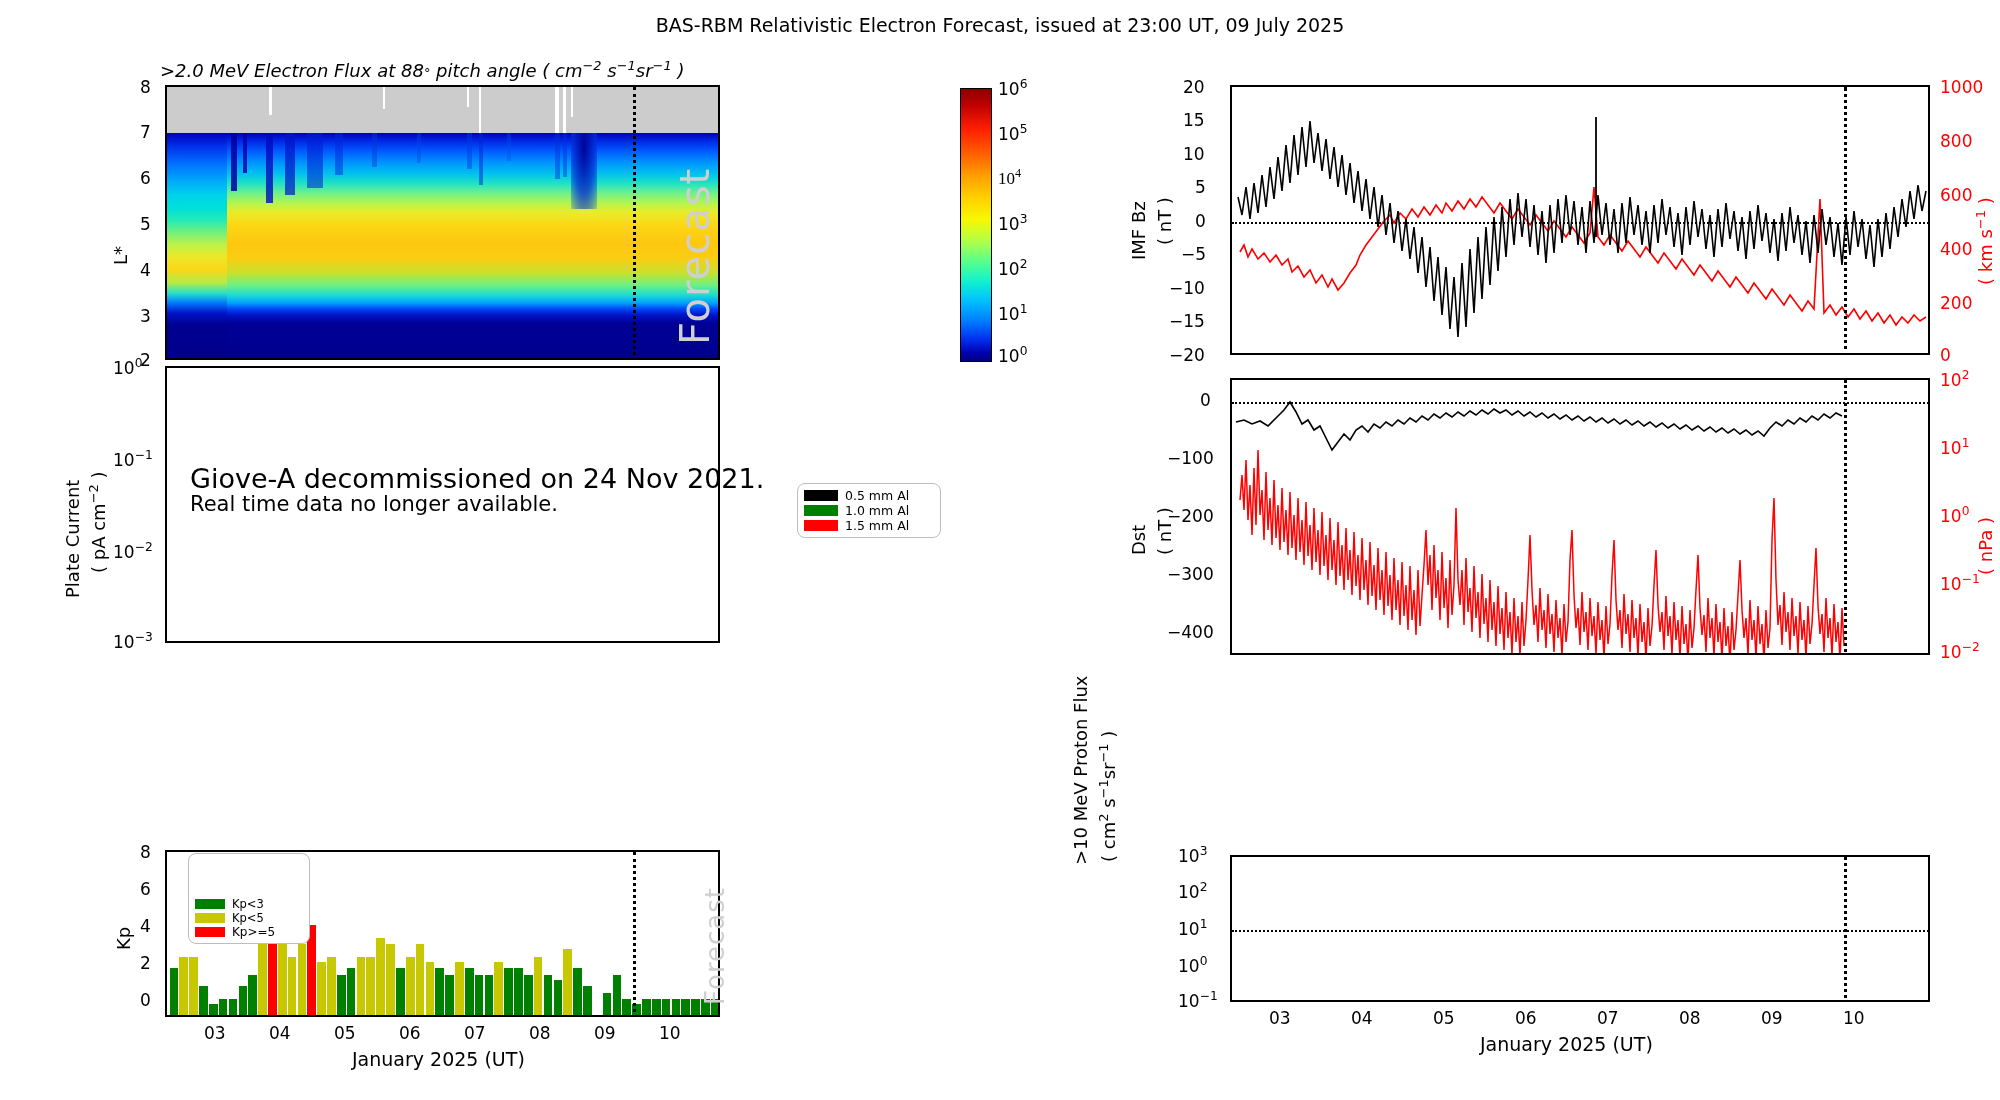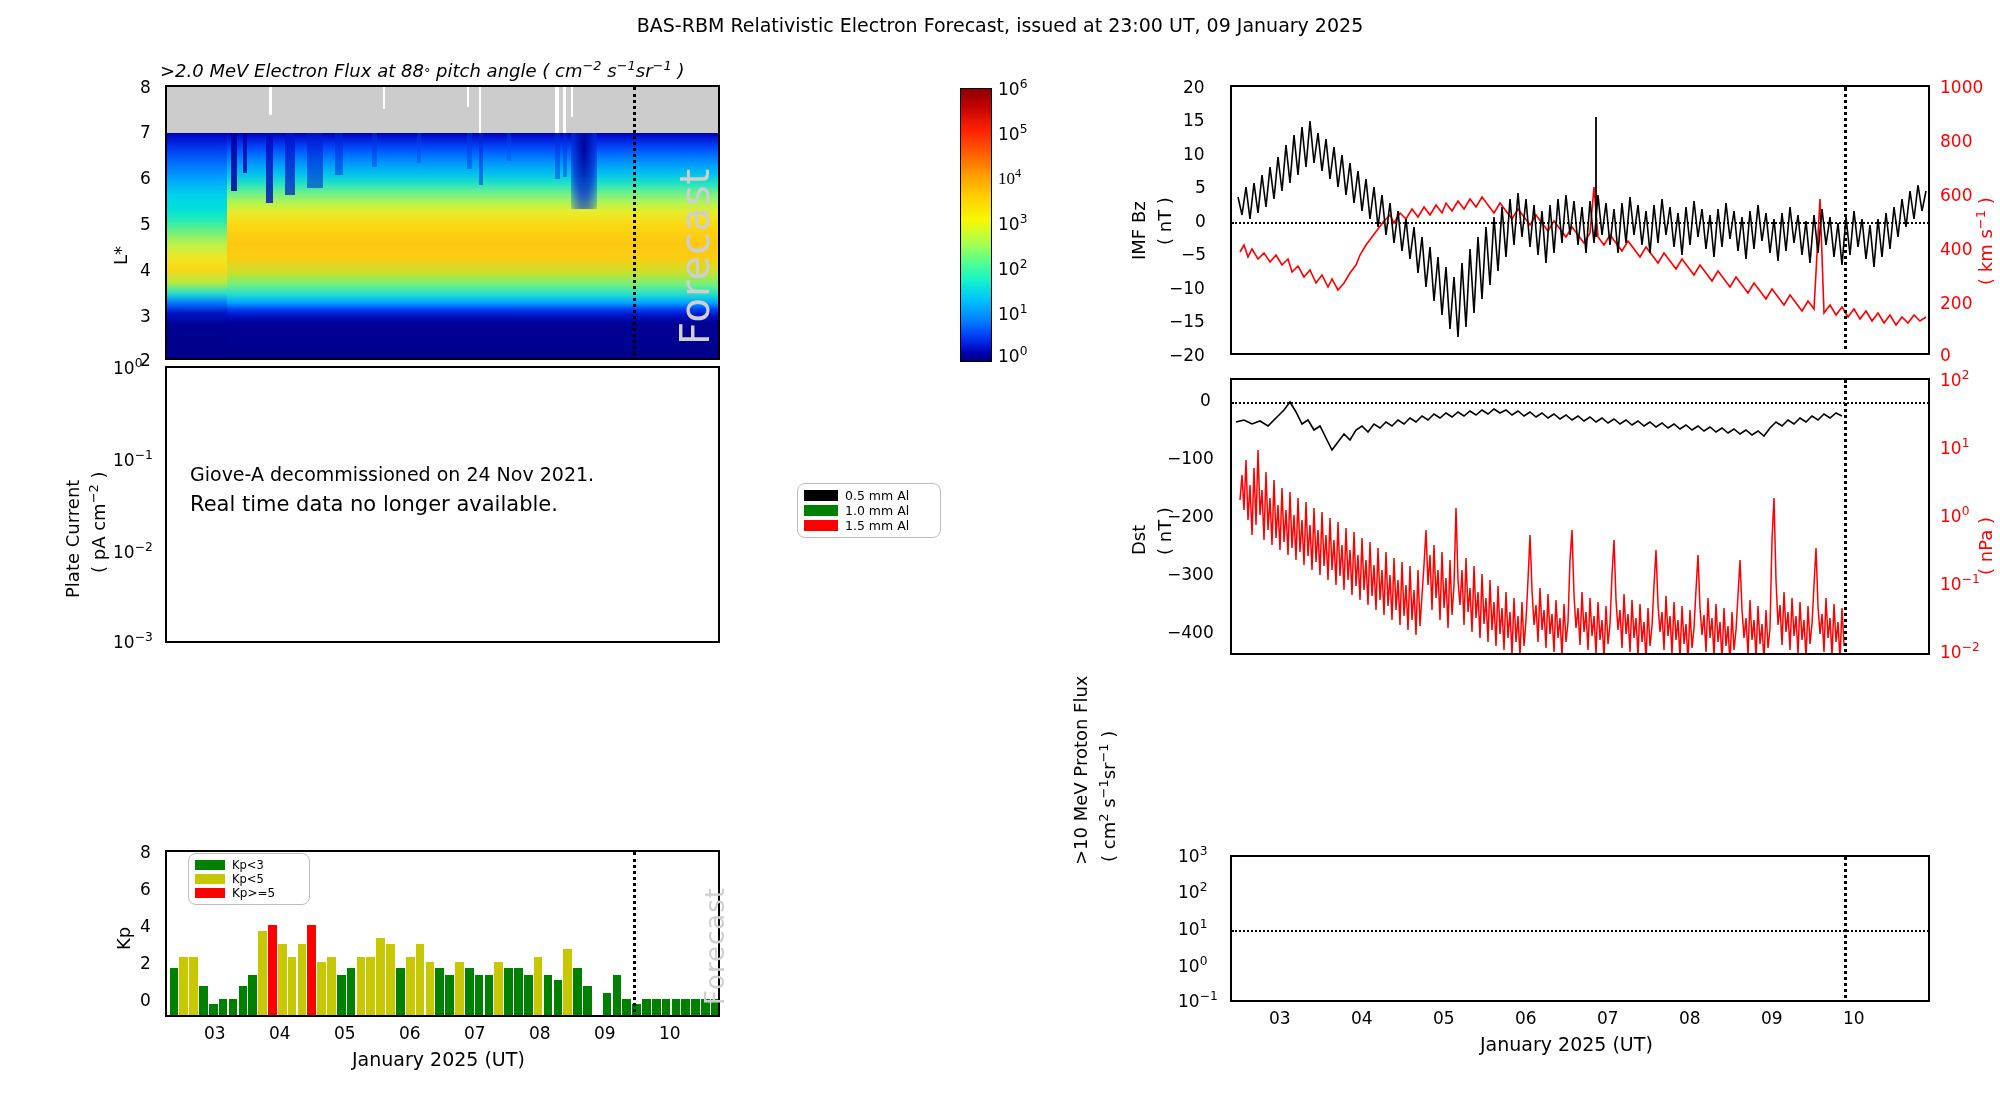--- a/index.html
+++ b/index.html
@@ -25,21 +25,21 @@
          transform-origin:0 0;transform:rotate(-90deg);letter-spacing:1px;}
   .fcast-sm{font-size:26px;}
   .barwrap{position:absolute;display:flex;align-items:flex-end;}
   .bar{flex:1 1 auto;margin:0 0.6px;}
   .ticklab{position:absolute;font-size:17px;white-space:nowrap;}
   svg{display:block;}
 </style>
 </head>
 <body>
 
-<div class="abs ttl">BAS-RBM Relativistic Electron Forecast, issued at 23:00 UT, 09 January 2025</div>
+<div class="abs ttl">BAS-RBM Relativistic Electron Forecast, issued at 23:00 UT, 09 July 2025</div>
 
 <div class="abs" style="left:0;top:50px;width:1000px;height:420px;">
 
   <div class="txt" style="left:160px;top:10px;font-size:18px;font-style:italic;">
     &gt;2.0 MeV Electron Flux at 88<span style="font-size:13px;">°</span> pitch angle ( cm<sup>−2</sup> s<sup>−1</sup>sr<sup>−1</sup> )
   </div>
 
   <div class="panel frame" style="left:165px;top:35px;width:555px;height:275px;overflow:hidden;">
 
     <div class="abs" style="left:0;top:0;width:555px;height:45.8px;background:#cccccc;"></div>
@@ -149,21 +149,21 @@
   <div class="panel frame" style="left:165px;top:8px;width:555px;height:277px;"></div>
 
   <div class="txt vlab" style="left:62px;top:240px;transform:rotate(-90deg);font-size:18px;">Plate Current</div>
   <div class="txt vlab" style="left:88px;top:215px;transform:rotate(-90deg);font-size:18px;">( pA cm<sup>−2</sup> )</div>
 
   <div class="ticklab" style="left:113px;top:0px;">10<sup>0</sup></div>
   <div class="ticklab" style="left:113px;top:92px;">10<sup>−1</sup></div>
   <div class="ticklab" style="left:113px;top:184px;">10<sup>−2</sup></div>
   <div class="ticklab" style="left:113px;top:274px;">10<sup>−3</sup></div>
 
-  <div class="txt" style="left:190px;top:105px;font-size:19px;">Giove-A decommissioned on 24 Nov 2021.</div>
+  <div class="txt" style="left:190px;top:105px;font-size:27px;">Giove-A decommissioned on 24 Nov 2021.</div>
   <div class="txt" style="left:190px;top:134px;font-size:21px;">Real time data no longer available.</div>
 
   <div class="legbox" style="left:797px;top:125px;width:130px;">
     <div class="legrow">
       <span class="legsw" style="background:#000000;"></span>
       <span class="leglb">0.5 mm Al</span>
     </div>
     <div class="legrow">
       <span class="legsw" style="background:#008000;"></span>
       <span class="leglb">1.0 mm Al</span>
@@ -256,21 +256,21 @@
   <div class="ticklab" style="left:334px;top:178px;">05</div>
   <div class="ticklab" style="left:399px;top:178px;">06</div>
   <div class="ticklab" style="left:464px;top:178px;">07</div>
   <div class="ticklab" style="left:529px;top:178px;">08</div>
   <div class="ticklab" style="left:594px;top:178px;">09</div>
   <div class="ticklab" style="left:659px;top:178px;">10</div>
 
   <div class="txt" style="left:352px;top:203px;font-size:19px;">January 2025 (UT)</div>
 
   <div class="legbox" style="left:188px;top:8px;width:108px;">
-    <div class="legrow" style="height:14px;">
+    <div class="legrow" style="height:14px;margin-top:39px;">
       <span class="legsw" style="background:#008000;width:30px;height:10px;"></span>
       <span class="leglb" style="font-size:11.5px;">Kp&lt;3</span>
     </div>
     <div class="legrow" style="height:14px;">
       <span class="legsw" style="background:#c8c800;width:30px;height:10px;"></span>
       <span class="leglb" style="font-size:11.5px;">Kp&lt;5</span>
     </div>
     <div class="legrow" style="height:14px;">
       <span class="legsw" style="background:#ff0000;width:30px;height:10px;"></span>
       <span class="leglb" style="font-size:12px;text-align:right;">Kp&gt;=5</span>

